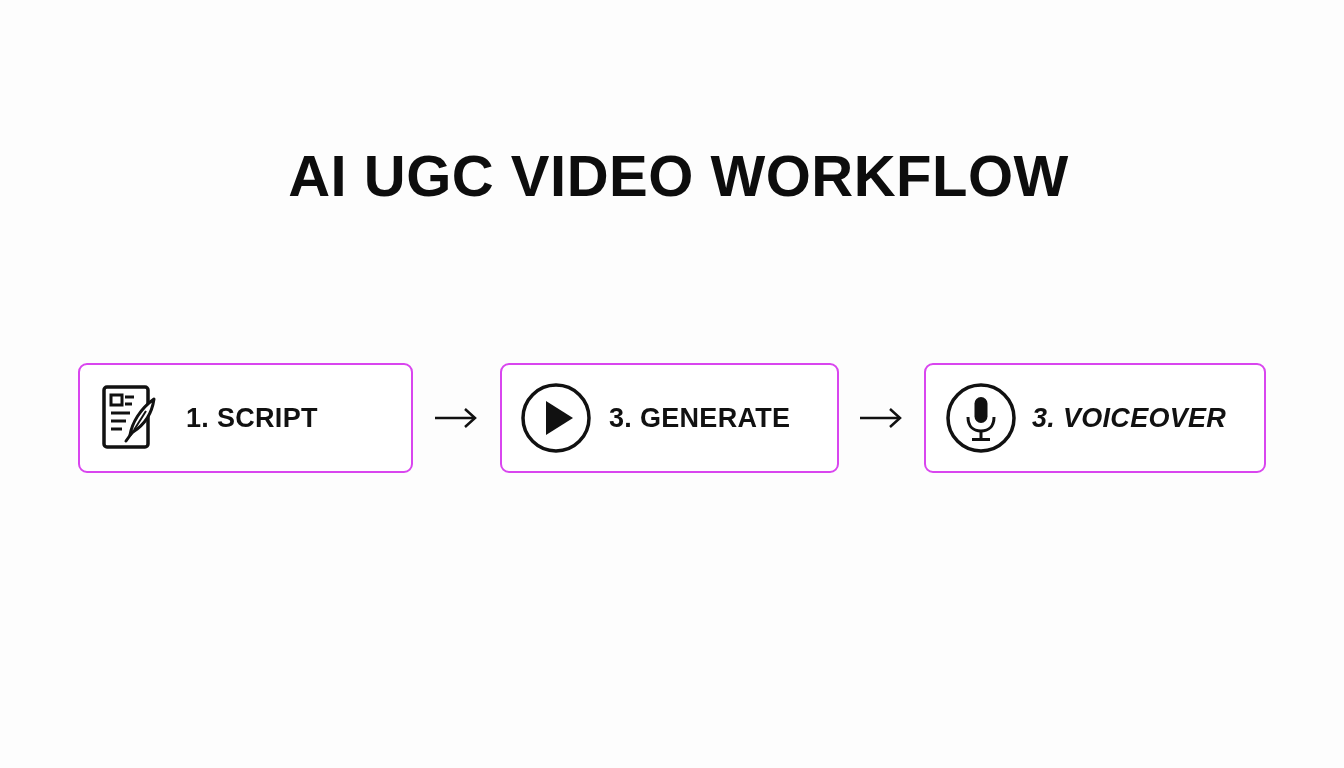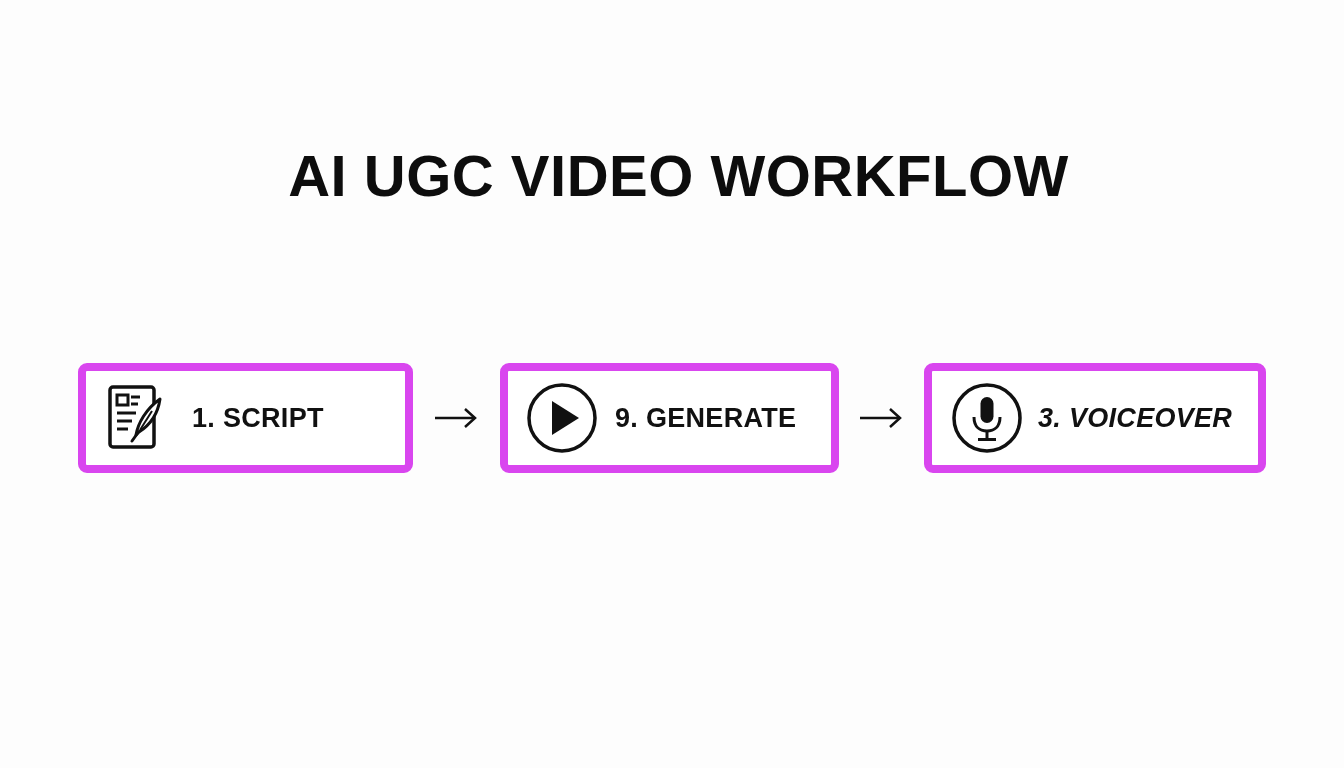--- a/index.html
+++ b/index.html
@@ -25,21 +25,21 @@
       font-weight: 700;
       letter-spacing: 0.5px;
       color: #0d0d0d;
       line-height: 76px;
     }
     .step {
       position: absolute;
       top: 363px;
       height: 110px;
       box-sizing: border-box;
-      border: 8px solid #d946ef;
+      border: 2px solid #d946ef;
       border-radius: 9px;
       background: #ffffff;
       display: flex;
       align-items: center;
     }
     .step .icon {
       position: absolute;
       top: 50%;
       transform: translateY(-50%);
       display: flex;
@@ -106,21 +106,21 @@
   </svg>
 </span>
 
 <div class="step" id="step2">
   <span class="icon">
     <svg width="74" height="74" viewBox="0 0 74 74">
       <circle cx="37" cy="37" r="33" fill="none" stroke="#111" stroke-width="3.5"></circle>
       <polygon points="27,20 27,54 54,37" fill="#111"></polygon>
     </svg>
   </span>
-  <span class="label">9. GENERATE</span>
+  <span class="label">3. GENERATE</span>
 </div>
 
 <span class="arrow" id="arrow2">
   <svg width="46" height="26" viewBox="0 0 46 26">
     <line x1="2" y1="13" x2="42" y2="13" stroke="#111" stroke-width="2.5"></line>
     <polyline points="32,4 42,13 32,22" fill="none" stroke="#111" stroke-width="2.5" stroke-linejoin="miter"></polyline>
   </svg>
 </span>
 
 <div class="step" id="step3">

